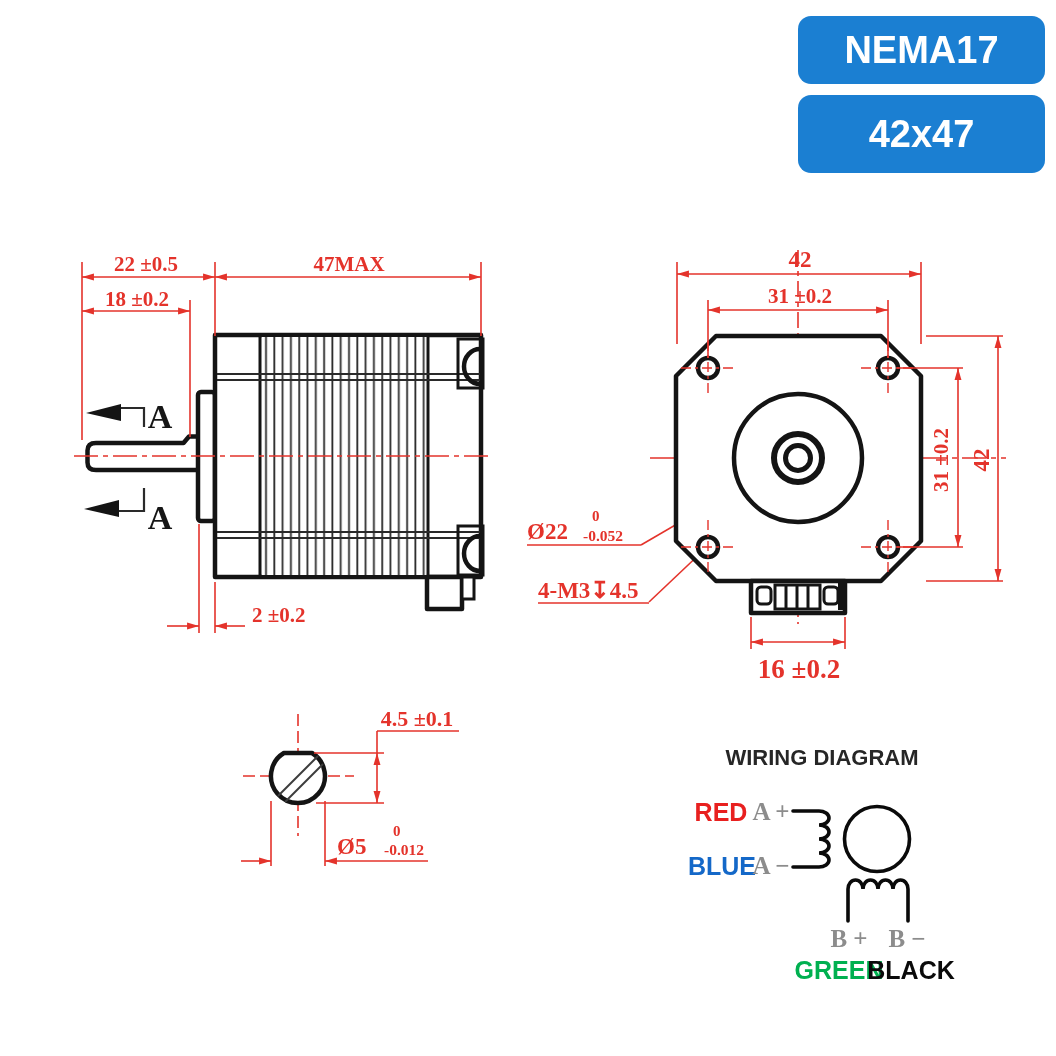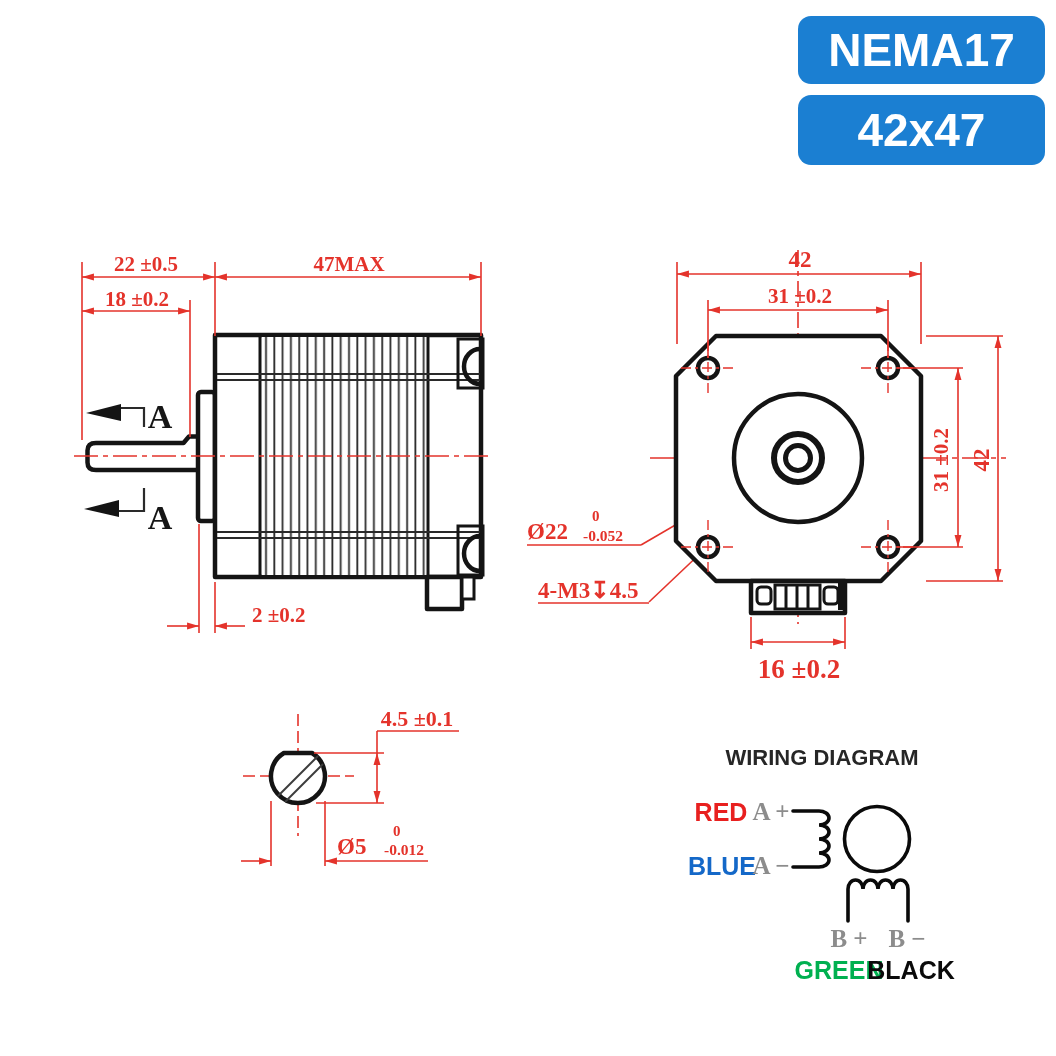--- a/index.html
+++ b/index.html
@@ -5,25 +5,25 @@
   :root{
     --badge_blue:#1b7fd2; --dim_red:#e4332b; --line_black:#141414;
     --wire_red:#e8201f; --wire_blue:#1468c8; --wire_green:#00b050;
     --wire_black:#0a0a0a; --label_gray:#8c8c8c;
   }
   html,body{margin:0;padding:0;background:#ffffff;}
   #canvas{position:relative;width:1056px;height:1056px;background:#ffffff;overflow:hidden;
           font-family:"Liberation Sans",sans-serif;}
   #drawing{position:absolute;left:0;top:0;}
   .badge{position:absolute;left:798px;width:247px;background:var(--badge_blue);
-         border-radius:13px;color:#ffffff;font-weight:bold;font-size:46px;
+         border-radius:13px;color:#ffffff;font-weight:bold;font-size:38px;
          display:flex;align-items:center;justify-content:center;
          font-family:"Liberation Sans",sans-serif;}
   #badge-model{top:16px;height:68px;}
-  #badge-size{top:95px;height:70px;}
+  #badge-size{top:95px;height:78px;}
 
   
   .k5{stroke:var(--line_black);stroke-width:4.5;fill:none;stroke-linejoin:round;}
   .k5w{stroke:var(--line_black);stroke-width:4.5;fill:#ffffff;stroke-linejoin:round;}
   .k3{stroke:var(--line_black);stroke-width:3;fill:none;}
   .k3w{stroke:var(--line_black);stroke-width:3;fill:#ffffff;}
   .k2{stroke:#2a2a2a;stroke-width:2.2;fill:none;}
   .kf{fill:var(--line_black);stroke:none;}
   .wire{stroke:var(--wire_black);stroke-width:3.6;fill:none;stroke-linecap:round;}
   .hatch{stroke:#3c3c3c;stroke-width:2;fill:none;}

